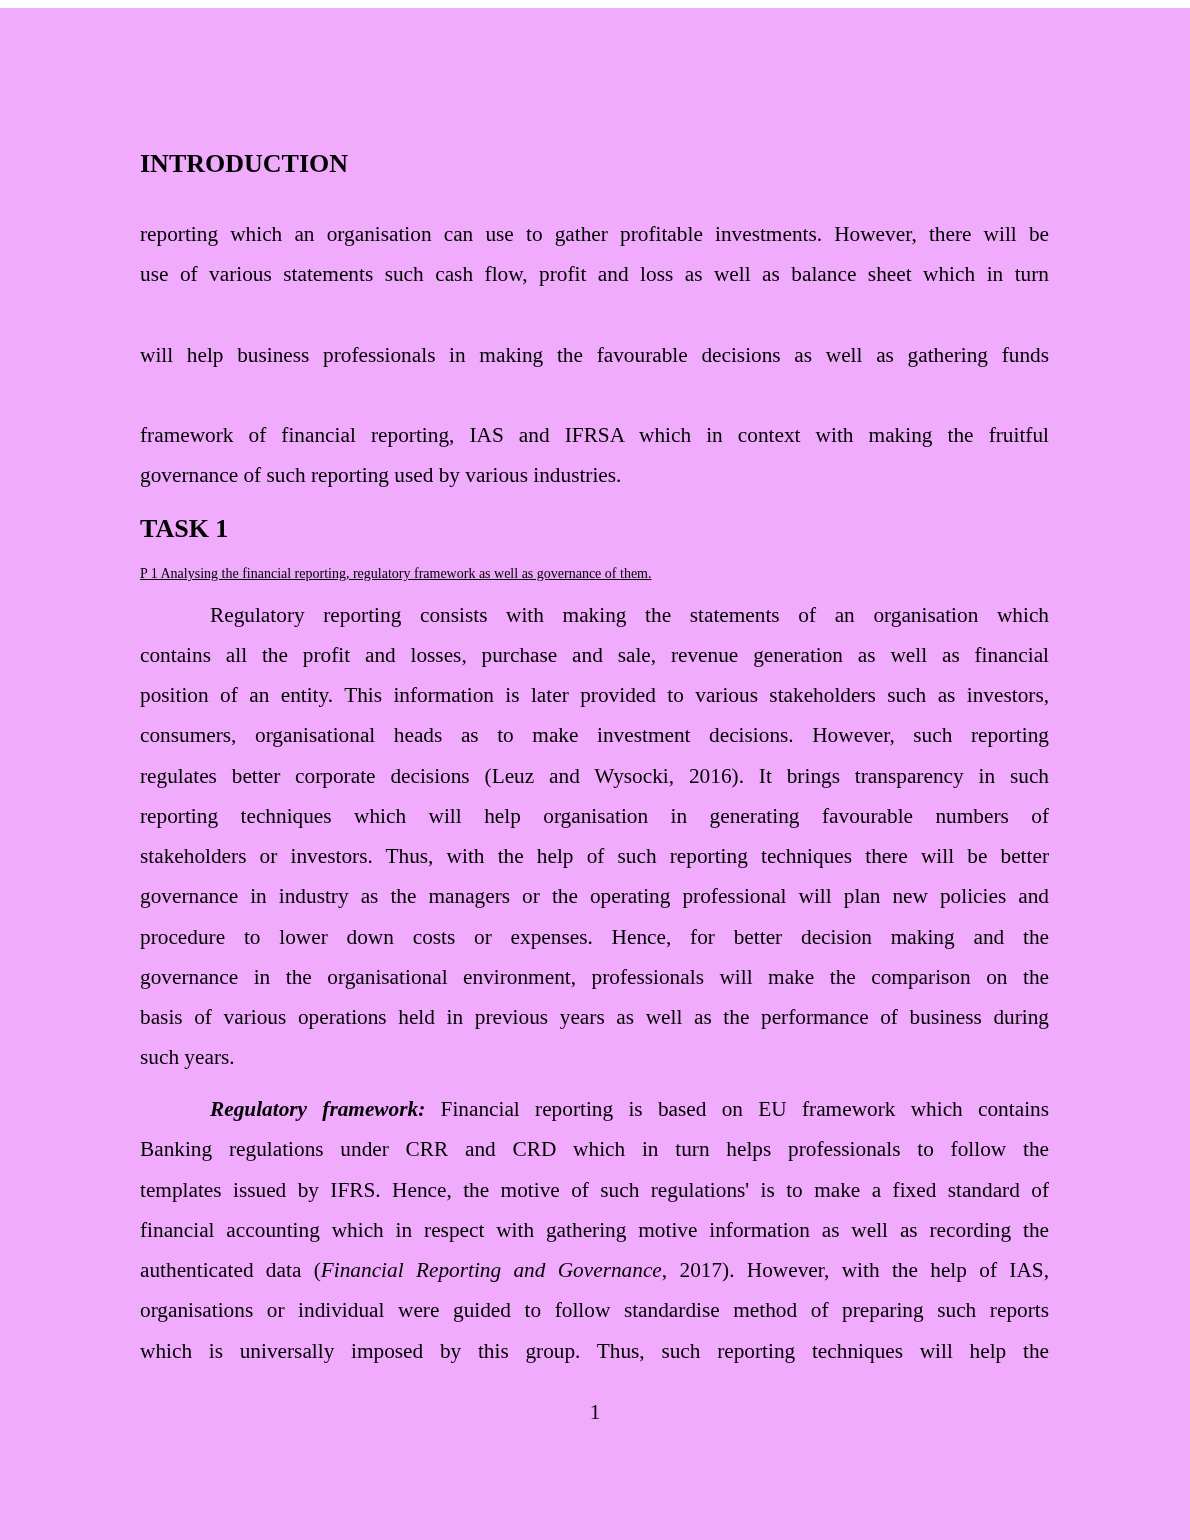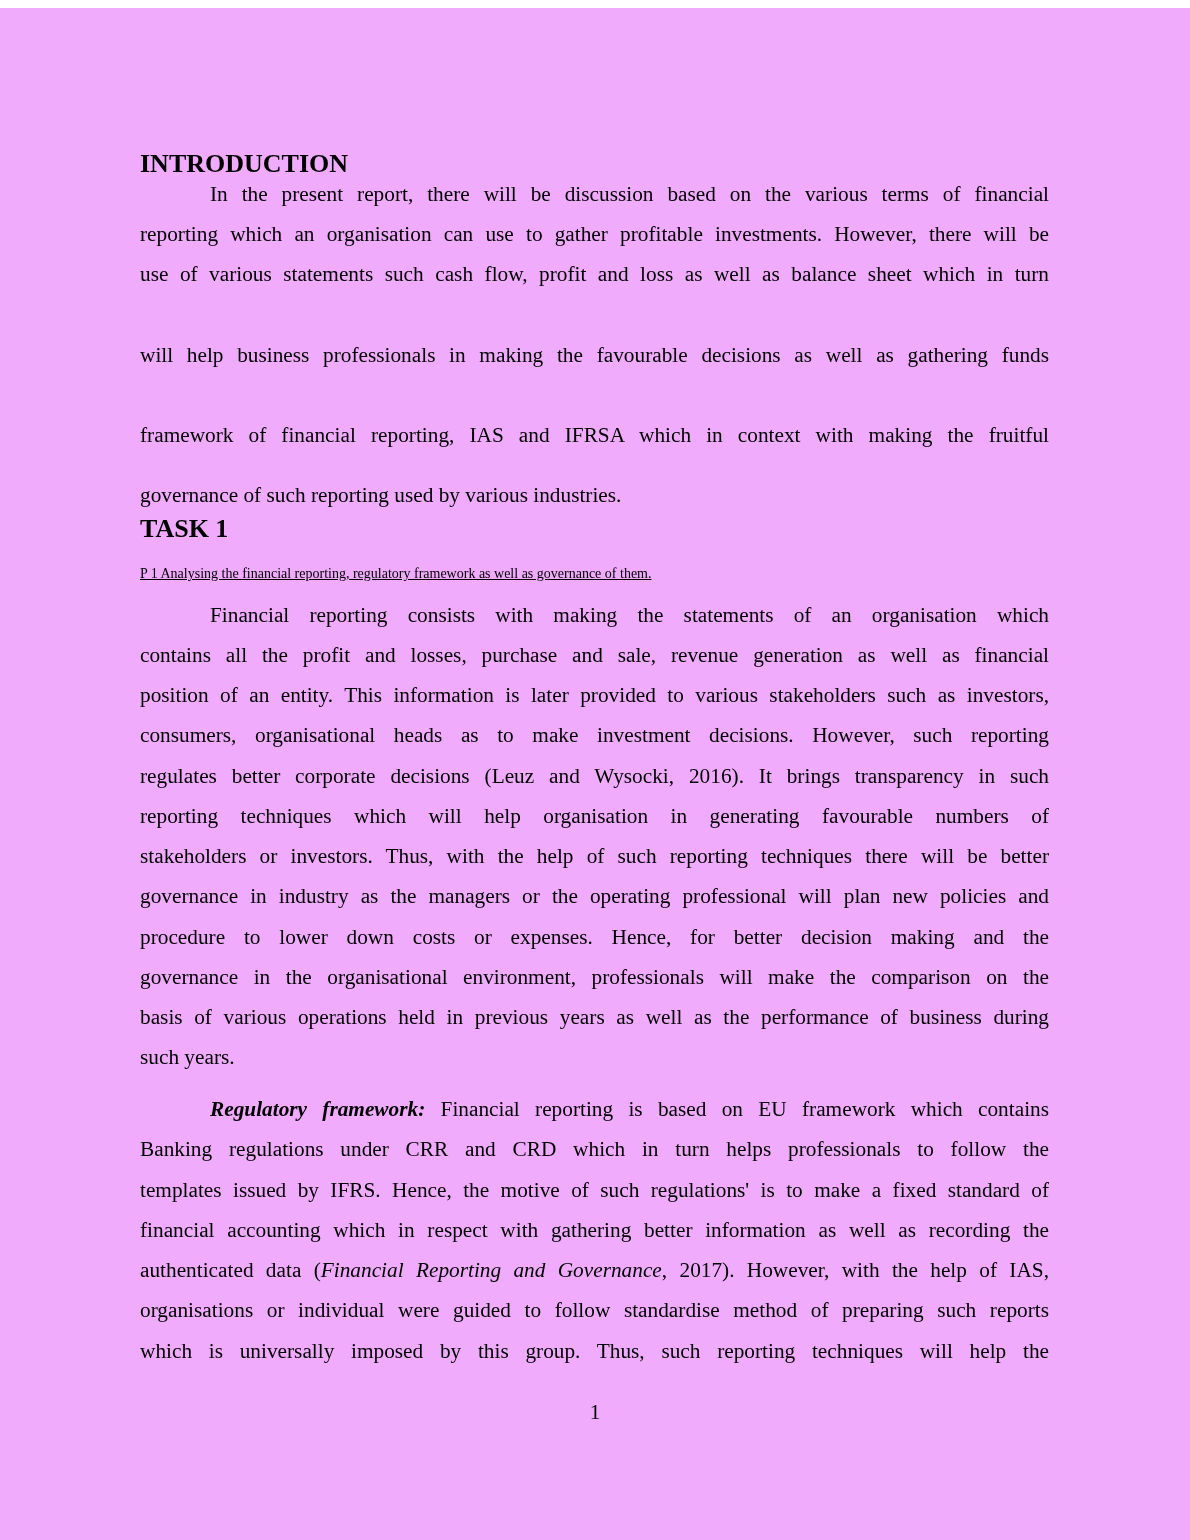--- a/index.html
+++ b/index.html
@@ -15,45 +15,44 @@
   .bi { font-weight: bold; font-style: italic; }
   .it { font-style: italic; }
 </style>
 </head>
 <body>
 
 <div class="page doc">
 
   <div class="h1" style="top:141px;">INTRODUCTION</div>
 
-  <div class="line j ind" style="top:172px;">In the present report, there will be discussion based on the various terms of financial</div>
   <div class="line j" style="top:212px;">reporting which an organisation can use to gather profitable investments. However, there will be</div>
   <div class="line j" style="top:252px;">use of various statements such cash flow, profit and loss as well as balance sheet which in turn</div>
   <div class="line j" style="top:333px;">will help business professionals in making the favourable decisions as well as gathering funds</div>
   <div class="line j" style="top:413px;">framework of financial reporting, IAS and IFRSA which in context with making the fruitful</div>
-  <div class="line" style="top:453px;margin-top:20px;">governance of such reporting used by various industries.</div>
+  <div class="line" style="top:453px;">governance of such reporting used by various industries.</div>
 
   <div class="h1" style="top:506px;">TASK 1</div>
   <div class="sub" style="top:552px;">P 1 Analysing the financial reporting, regulatory framework as well as governance of them.</div>
 
-  <div class="line j ind" style="top:593px;">Financial reporting consists with making the statements of an organisation which</div>
+  <div class="line j ind" style="top:593px;">Regulatory reporting consists with making the statements of an organisation which</div>
   <div class="line j" style="top:633px;">contains all the profit and losses, purchase and sale, revenue generation as well as financial</div>
   <div class="line j" style="top:673px;">position of an entity. This information is later provided to various stakeholders such as investors,</div>
   <div class="line j" style="top:713px;">consumers, organisational heads as to make investment decisions. However, such reporting</div>
   <div class="line j" style="top:754px;">regulates better corporate decisions (Leuz and Wysocki, 2016). It brings transparency in such</div>
   <div class="line j" style="top:834px;">stakeholders or investors. Thus, with the help of such reporting techniques there will be better</div>
   <div class="line j" style="top:794px;">reporting techniques which will help organisation in generating favourable numbers of</div>
   <div class="line j" style="top:874px;">governance in industry as the managers or the operating professional will plan new policies and</div>
   <div class="line j" style="top:915px;">procedure to lower down costs or expenses. Hence, for better decision making and the</div>
   <div class="line j" style="top:955px;">governance in the organisational environment, professionals will make the comparison on the</div>
   <div class="line j" style="top:995px;">basis of various operations held in previous years as well as the performance of business during</div>
   <div class="line" style="top:1035px;">such years.</div>
 
   <div class="line j ind" style="top:1087px;"><span class="bi">Regulatory framework:</span><span> Financial reporting is based on EU framework which contains</span></div>
   <div class="line j" style="top:1127px;">Banking regulations under CRR and CRD which in turn helps professionals to follow the</div>
   <div class="line j" style="top:1168px;">templates issued by IFRS. Hence, the motive of such regulations' is to make a fixed standard of</div>
-  <div class="line j" style="top:1208px;">financial accounting which in respect with gathering better information as well as recording the</div>
+  <div class="line j" style="top:1208px;">financial accounting which in respect with gathering motive information as well as recording the</div>
   <div class="line j" style="top:1248px;"><span>authenticated data (</span><span class="it">Financial Reporting and Governance</span><span>, 2017). However, with the help of IAS,</span></div>
   <div class="line j" style="top:1288px;">organisations or individual were guided to follow standardise method of preparing such reports</div>
   <div class="line j" style="top:1329px;">which is universally imposed by this group. Thus, such reporting techniques will help the</div>
 
   <div class="pn" style="top:1390px;">1</div>
 </div>
 
 </body></html>

